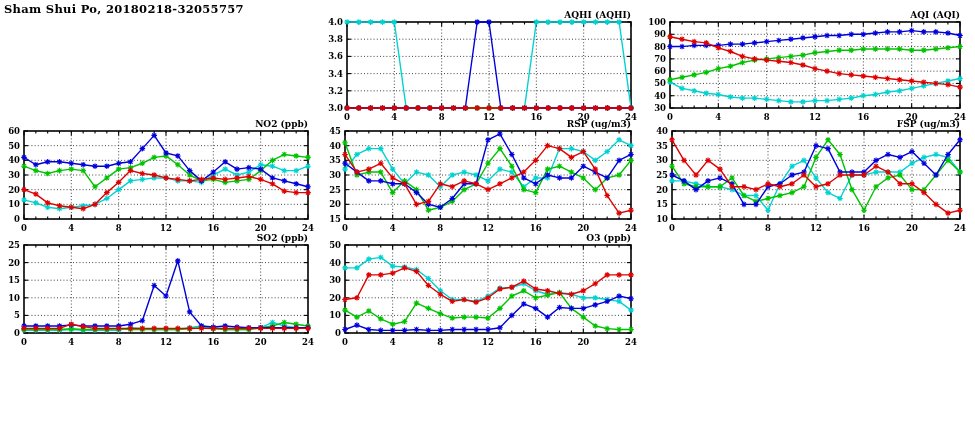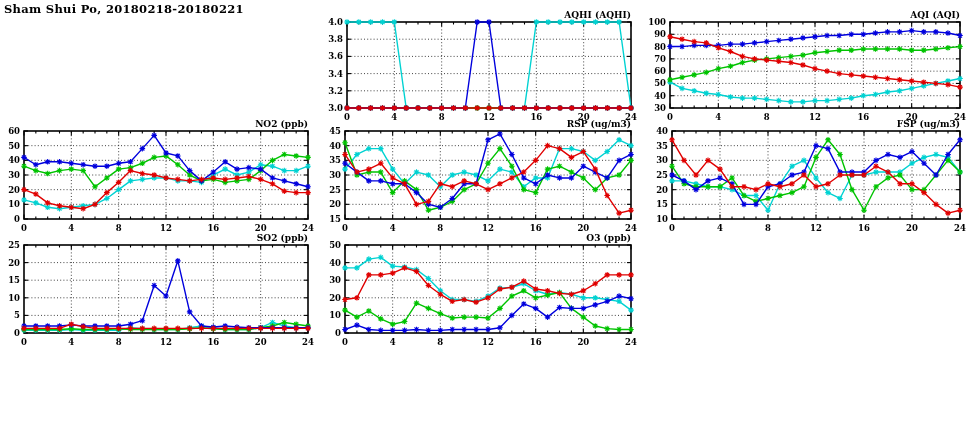--- a/index.html
+++ b/index.html
@@ -12,21 +12,21 @@
   }
   #charts-svg{position:absolute;left:0;top:0;}
   text{font-family:"DejaVu Serif", serif;font-weight:bold;fill:#000;}
   .tick-label{font-size:8.5px;}
   .chart-title{font-size:9px;}
 </style>
 </head>
 <body>
 
 <div id="screen">
-  <div class="page-title">Sham Shui Po, 20180218-20180221</div>
+  <div class="page-title">Sham Shui Po, 20180218-32055757</div>
   <svg id="charts-svg" width="975" height="447" viewBox="0 0 975 447" xmlns="http://www.w3.org/2000/svg">
       <g>
         <line x1="348" y1="90.79999999999998" x2="630" y2="90.79999999999998" stroke="#111" stroke-width="0.8" stroke-dasharray="1 2.2"></line>
         <line x1="348" y1="73.60000000000001" x2="630" y2="73.60000000000001" stroke="#111" stroke-width="0.8" stroke-dasharray="1 2.2"></line>
         <line x1="348" y1="56.39999999999999" x2="630" y2="56.39999999999999" stroke="#111" stroke-width="0.8" stroke-dasharray="1 2.2"></line>
         <line x1="348" y1="39.20000000000002" x2="630" y2="39.20000000000002" stroke="#111" stroke-width="0.8" stroke-dasharray="1 2.2"></line>
         <line x1="394.3333333333333" y1="23" x2="394.3333333333333" y2="107" stroke="#111" stroke-width="0.8" stroke-dasharray="1 2.2"></line>
         <line x1="441.66666666666663" y1="23" x2="441.66666666666663" y2="107" stroke="#111" stroke-width="0.8" stroke-dasharray="1 2.2"></line>
         <line x1="489" y1="23" x2="489" y2="107" stroke="#111" stroke-width="0.8" stroke-dasharray="1 2.2"></line>
         <line x1="536.3333333333333" y1="23" x2="536.3333333333333" y2="107" stroke="#111" stroke-width="0.8" stroke-dasharray="1 2.2"></line>

